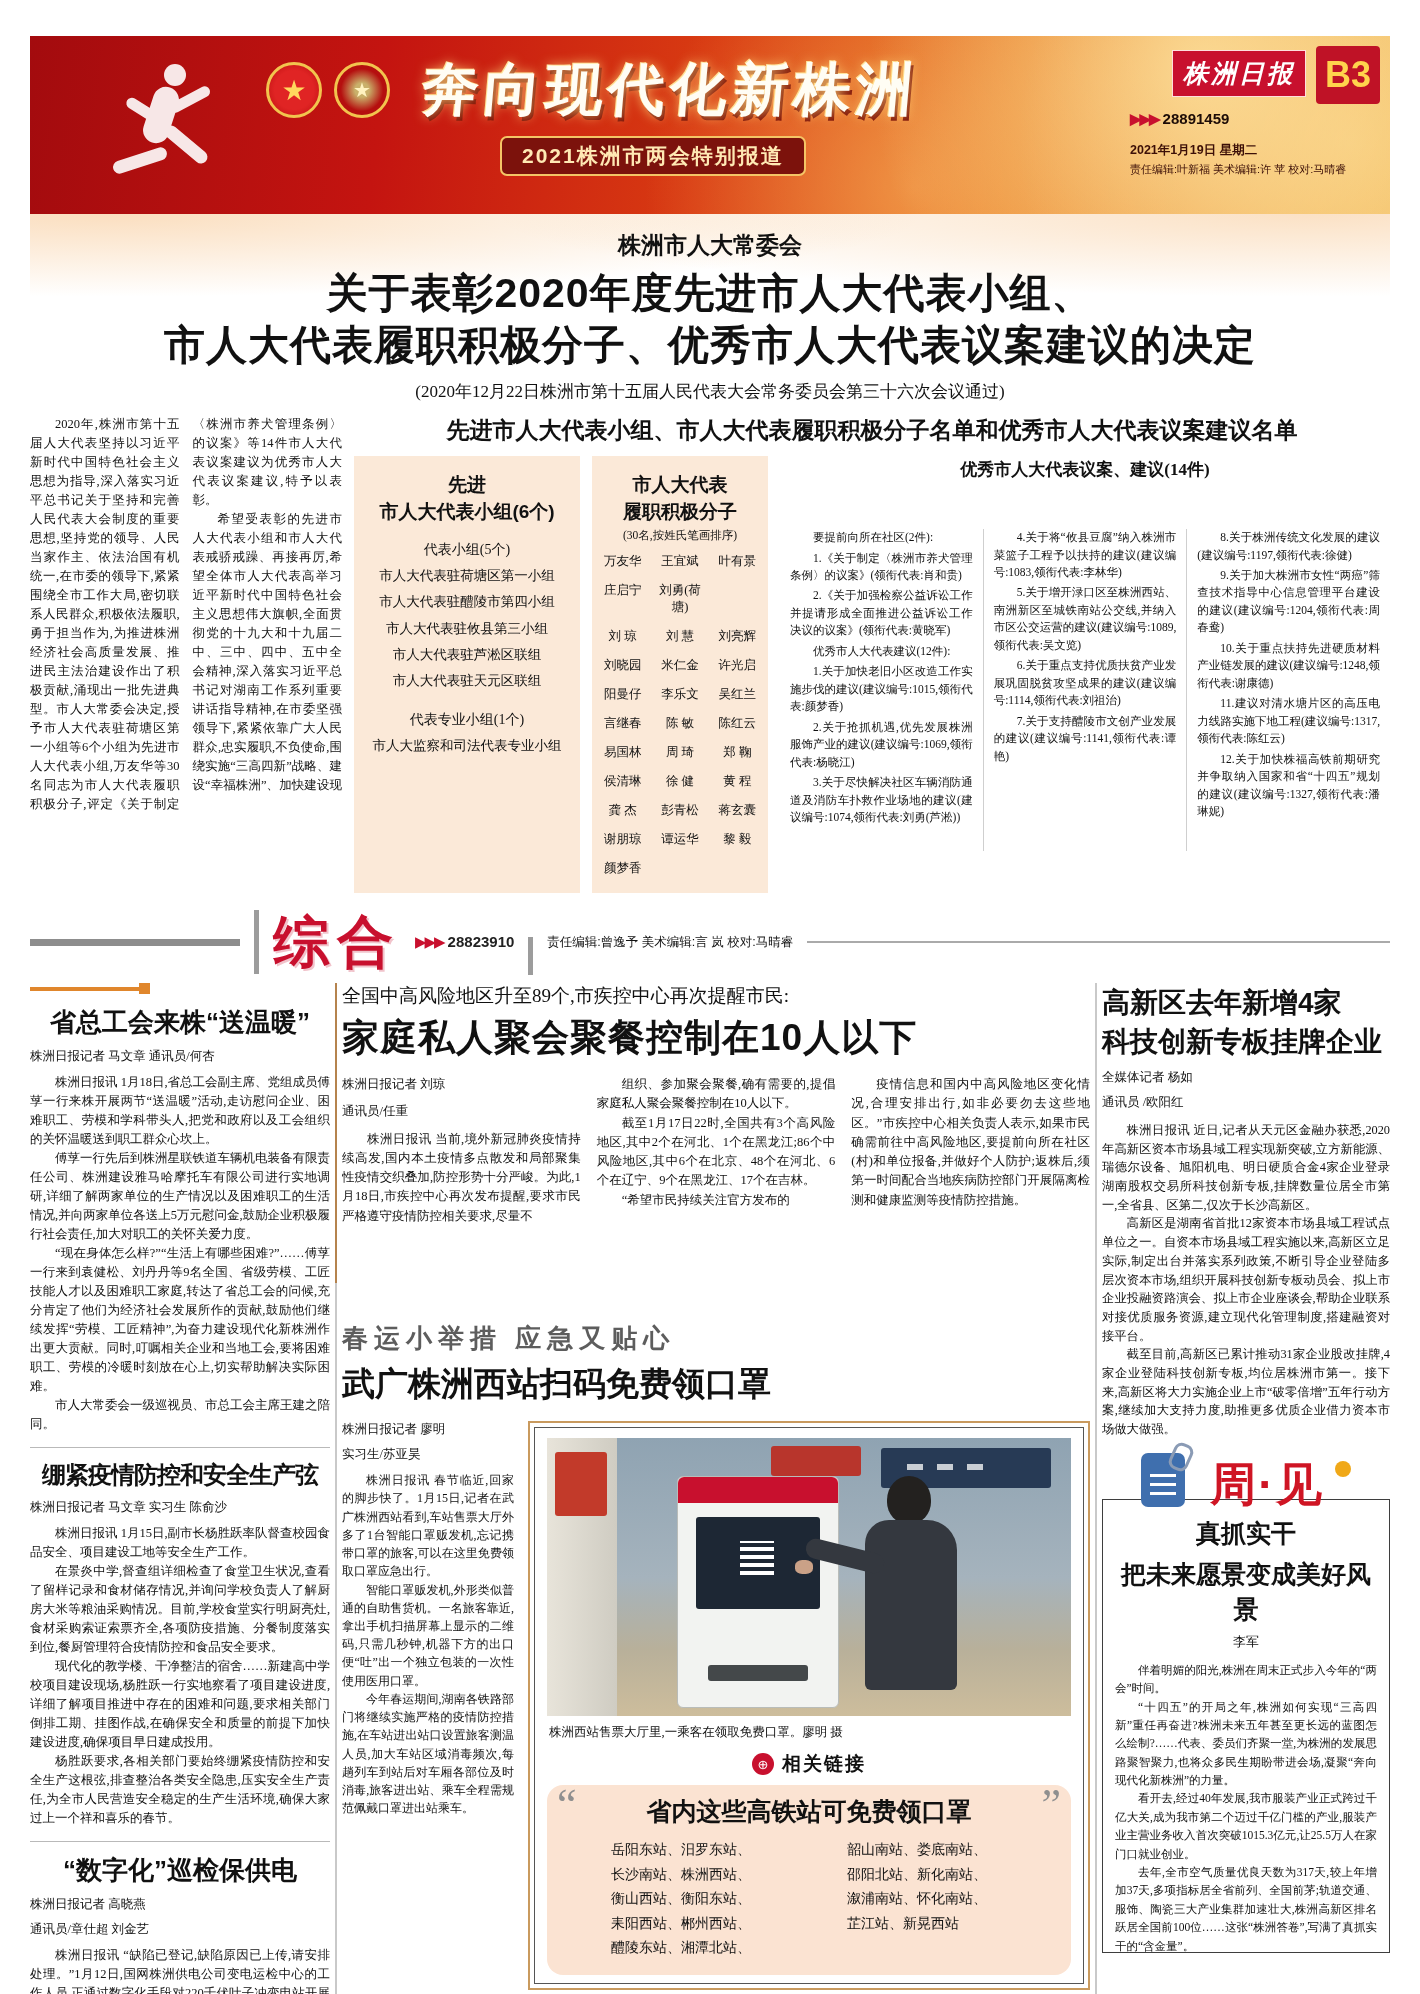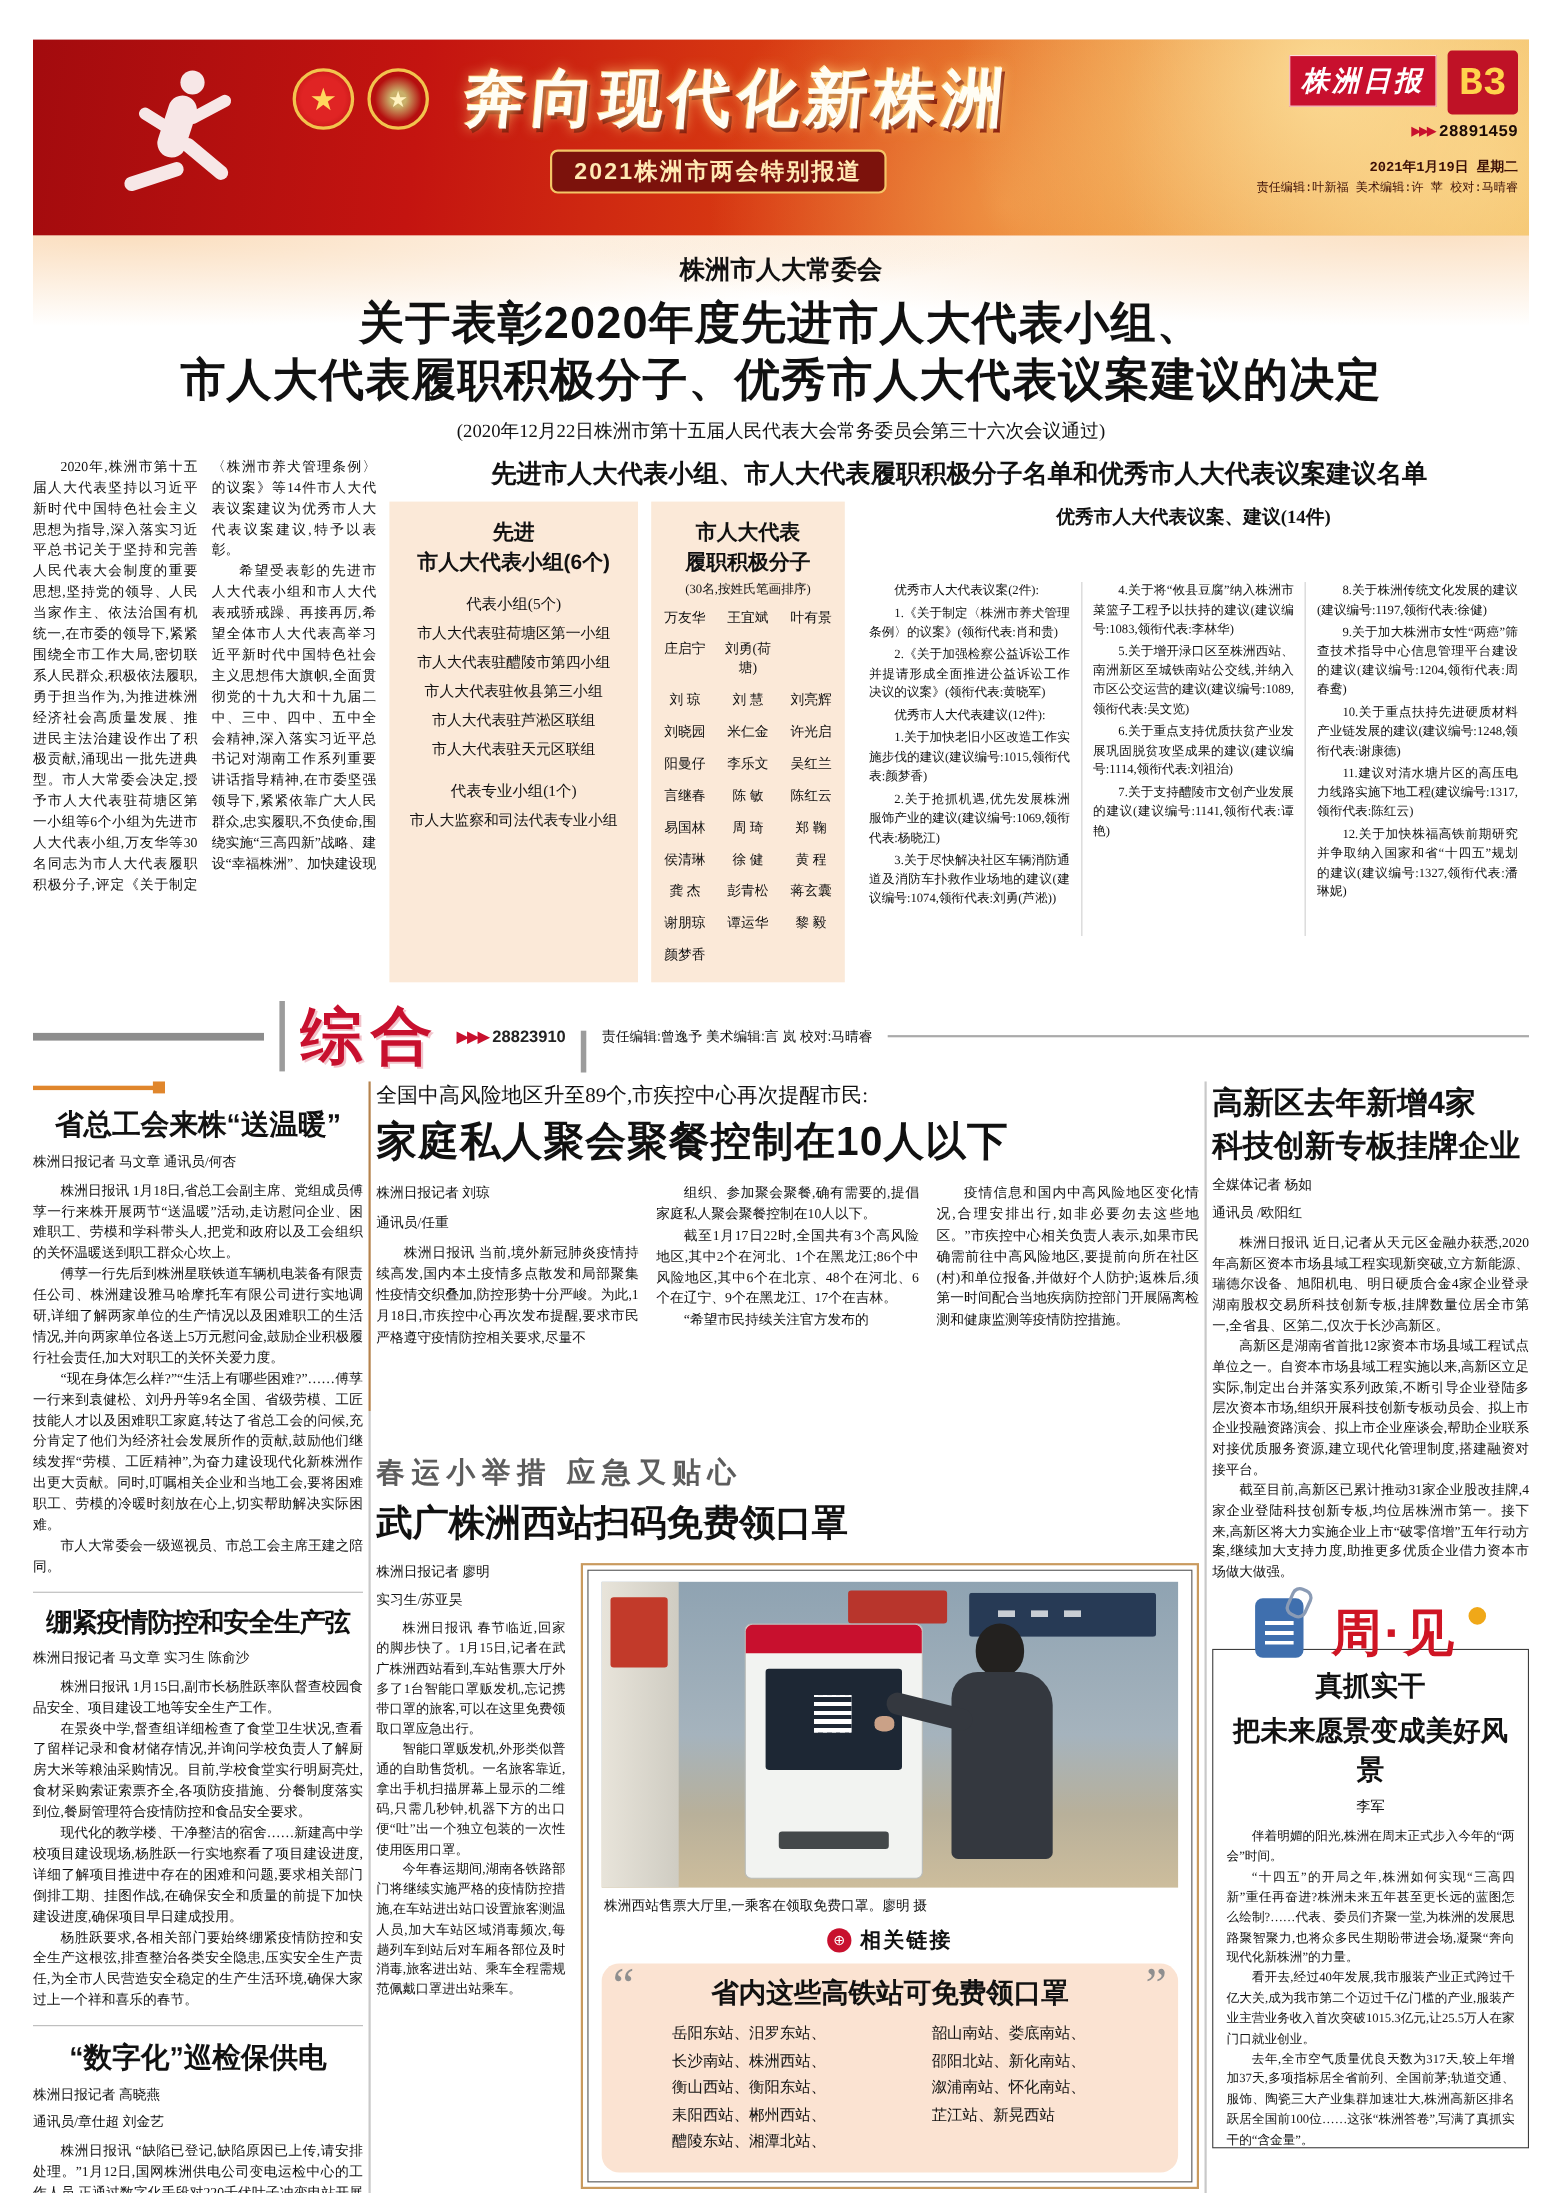--- a/index.html
+++ b/index.html
@@ -22,21 +22,21 @@
   .runner .leg2{position:absolute;left:16px;top:96px;width:56px;height:13px;border-radius:7px;background:#fff;transform:rotate(-18deg);}
   .emblem{width:56px;height:56px;border-radius:50%;position:absolute;top:26px;display:flex;align-items:center;justify-content:center;box-sizing:border-box;}
   .emblem-national{left:236px;background:radial-gradient(circle,#e02424 55%,#b80d0d);border:3px solid #f2c44e;color:#ffd95e;font-size:28px;font-family:"DejaVu Sans",sans-serif;}
   .emblem-cppcc{left:304px;background:radial-gradient(circle,#c9b06a 20%,#b50f0f 60%);border:3px solid #f2c44e;color:#fff3c0;font-size:20px;font-family:"DejaVu Sans",sans-serif;}
   .banner-title{position:absolute;left:392px;top:16px;font-family:"Liberation Sans","DejaVu Sans",sans-serif;
      font-weight:bold;font-size:57px;letter-spacing:5px;color:#fffdf4;transform:skewX(-5deg);
      text-shadow:0 0 12px rgba(255,214,120,.95), 3px 4px 0 #7c0d04, -1px -1px 0 #ffe9a8;}
   .banner-sub{position:absolute;left:470px;top:100px;background:#7c120c;border:2px solid #f4c566;border-radius:7px;
      color:#ffe9b4;font-family:"Liberation Sans","DejaVu Sans",sans-serif;font-weight:bold;font-size:21px;
      padding:4px 20px;letter-spacing:2px;}
-  .banner-right{position:absolute;right:10px;top:10px;width:250px;text-align:right;font-family:Liberation Mono, monospace;}
+  .banner-right{position:absolute;right:10px;top:10px;width:250px;font-family:Liberation Sans, sans-serif;}
   .br-row{display:flex;justify-content:flex-end;align-items:flex-start;gap:10px;}
   .paper-logo{background:#c8102e;color:#fff;font-weight:bold;font-style:italic;font-size:25px;letter-spacing:3px;
      padding:6px 10px;border:1px solid #ffdede;margin-top:4px;}
   .b3-badge{background:#bf1226;color:#ffd34d;font-weight:bold;font-size:36px;width:64px;height:58px;
      display:flex;align-items:center;justify-content:center;border-radius:4px;}
   .hotline-row{margin-top:6px;font-weight:bold;font-size:15px;color:#1c0b06;}
   .tri{color:#c8102e;letter-spacing:-2px;margin-right:4px;}
   .banner-date{margin-top:14px;font-size:12.5px;color:#3c0f07;font-weight:bold;}
   .banner-eds{margin-top:3px;font-size:11px;color:#3c0f07;}
   
@@ -250,21 +250,21 @@
             <p>谢朋琼</p>
             <p>谭运华</p>
             <p>黎 毅</p>
             <p>颜梦香</p>
           </div>
       </div>
 
       <div class="d-extitle">优秀市人大代表议案、建议(14件)</div>
       <div class="excols">
         <div class="excol">
-            <p>优秀市人大代表议案(2件):</p>
+            <p>要提前向所在社区(2件):</p>
             <p>1.《关于制定〈株洲市养犬管理条例〉的议案》(领衔代表:肖和贵)</p>
             <p>2.《关于加强检察公益诉讼工作并提请形成全面推进公益诉讼工作决议的议案》(领衔代表:黄晓军)</p>
             <p>优秀市人大代表建议(12件):</p>
             <p>1.关于加快老旧小区改造工作实施步伐的建议(建议编号:1015,领衔代表:颜梦香)</p>
             <p>2.关于抢抓机遇,优先发展株洲服饰产业的建议(建议编号:1069,领衔代表:杨晓江)</p>
             <p>3.关于尽快解决社区车辆消防通道及消防车扑救作业场地的建议(建议编号:1074,领衔代表:刘勇(芦淞))</p>
           </div>
         <div class="excol">
             <p>4.关于将“攸县豆腐”纳入株洲市菜篮子工程予以扶持的建议(建议编号:1083,领衔代表:李林华)</p>
             <p>5.关于增开渌口区至株洲西站、南洲新区至城铁南站公交线,并纳入市区公交运营的建议(建议编号:1089,领衔代表:吴文览)</p>

